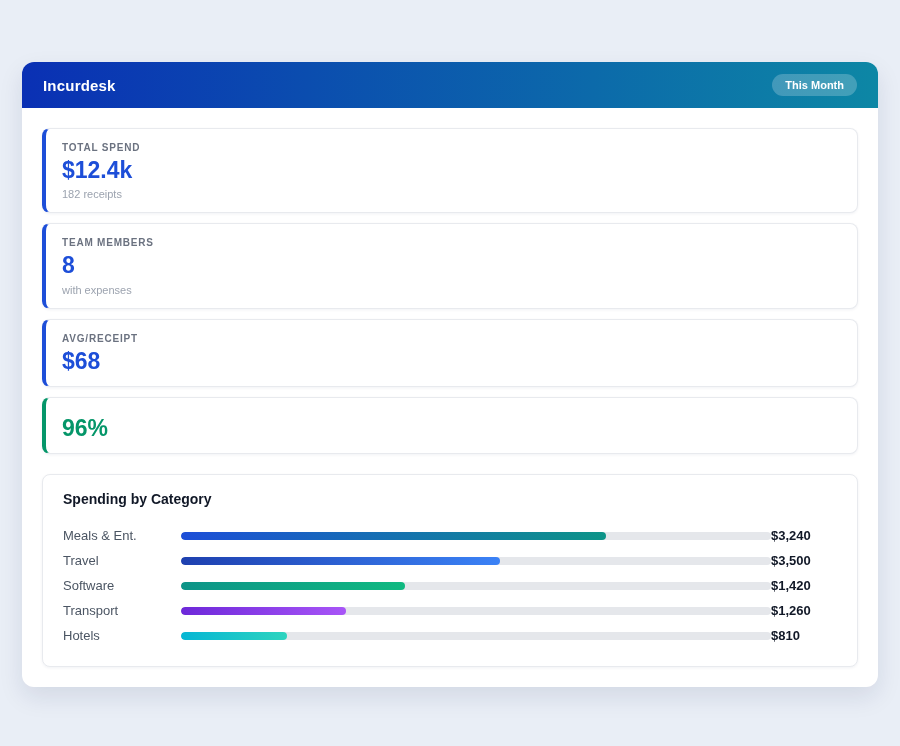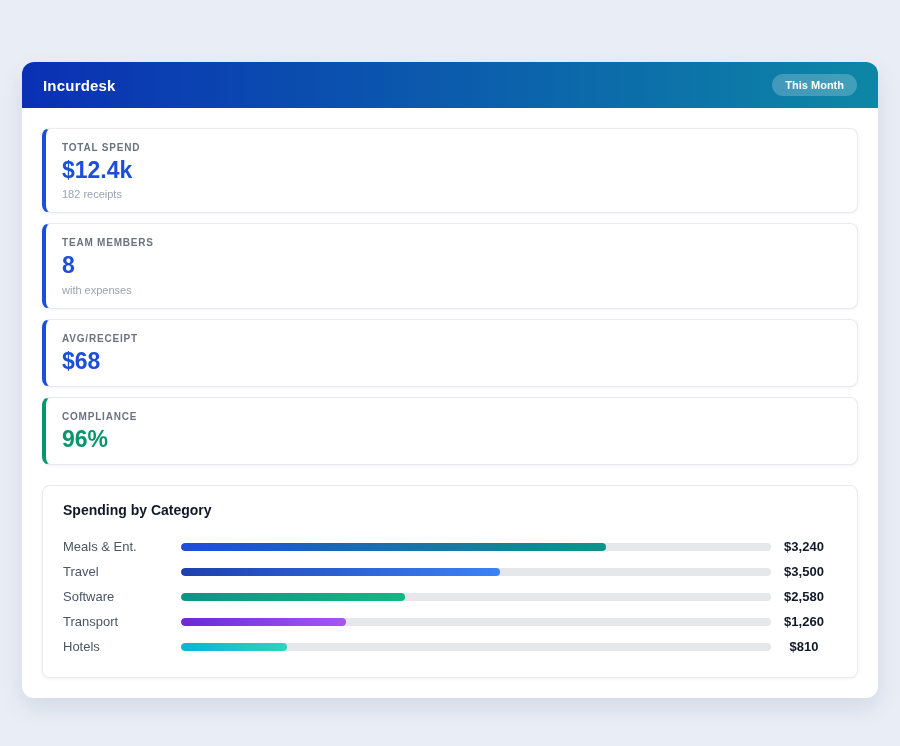--- a/index.html
+++ b/index.html
@@ -104,21 +104,21 @@
     overflow: hidden;
   }
   .bar-fill {
     height: 100%;
     border-radius: 4px;
     background: #1d4ed8;
   }
   .amount-label {
     width: 66px;
     flex: 0 0 66px;
-    text-align: center;
+    text-align: left;
     font-size: 13px;
     font-weight: bold;
     color: #111827;
   }
 </style>
 </head>
 <body>
 
 <div class="app-card">
 
@@ -143,21 +143,20 @@
         <div class="stat-sub">with expenses</div>
       </div>
 
       <div class="stat-card" style="border-left-color: rgb(29, 78, 216);">
         <div class="stat-label">AVG/RECEIPT</div>
         <div class="stat-value" style="color: rgb(29, 78, 216);">$68</div>
         <div class="stat-sub"></div>
       </div>
 
       <div class="stat-card" style="border-left-color: rgb(5, 150, 105);">
-        <div class="stat-label">COMPLIANCE</div>
         <div class="stat-value" style="color: rgb(5, 150, 105);">96%</div>
         <div class="stat-sub"></div>
       </div>
 
     </div>
 
     <div class="spend-card">
       <div class="section-title">Spending by Category</div>
 
       <div class="category-row bar-row">
@@ -174,21 +173,21 @@
             <div class="bar-fill" style="width: 54%; background: linear-gradient(90deg, rgb(30, 64, 175), rgb(59, 130, 246));"></div>
           </div>
         <div class="amount-label">$3,500</div>
       </div>
 
       <div class="category-row bar-row">
         <div class="category-label">Software</div>
         <div class="bar-track">
             <div class="bar-fill" style="width: 38%; background: linear-gradient(90deg, rgb(13, 148, 136), rgb(16, 185, 129));"></div>
           </div>
-        <div class="amount-label">$2,580</div>
+        <div class="amount-label">$1,420</div>
       </div>
 
       <div class="category-row bar-row">
         <div class="category-label">Transport</div>
         <div class="bar-track">
             <div class="bar-fill" style="width: 28%; background: linear-gradient(90deg, rgb(109, 40, 217), rgb(168, 85, 247));"></div>
           </div>
         <div class="amount-label">$1,260</div>
       </div>
 

